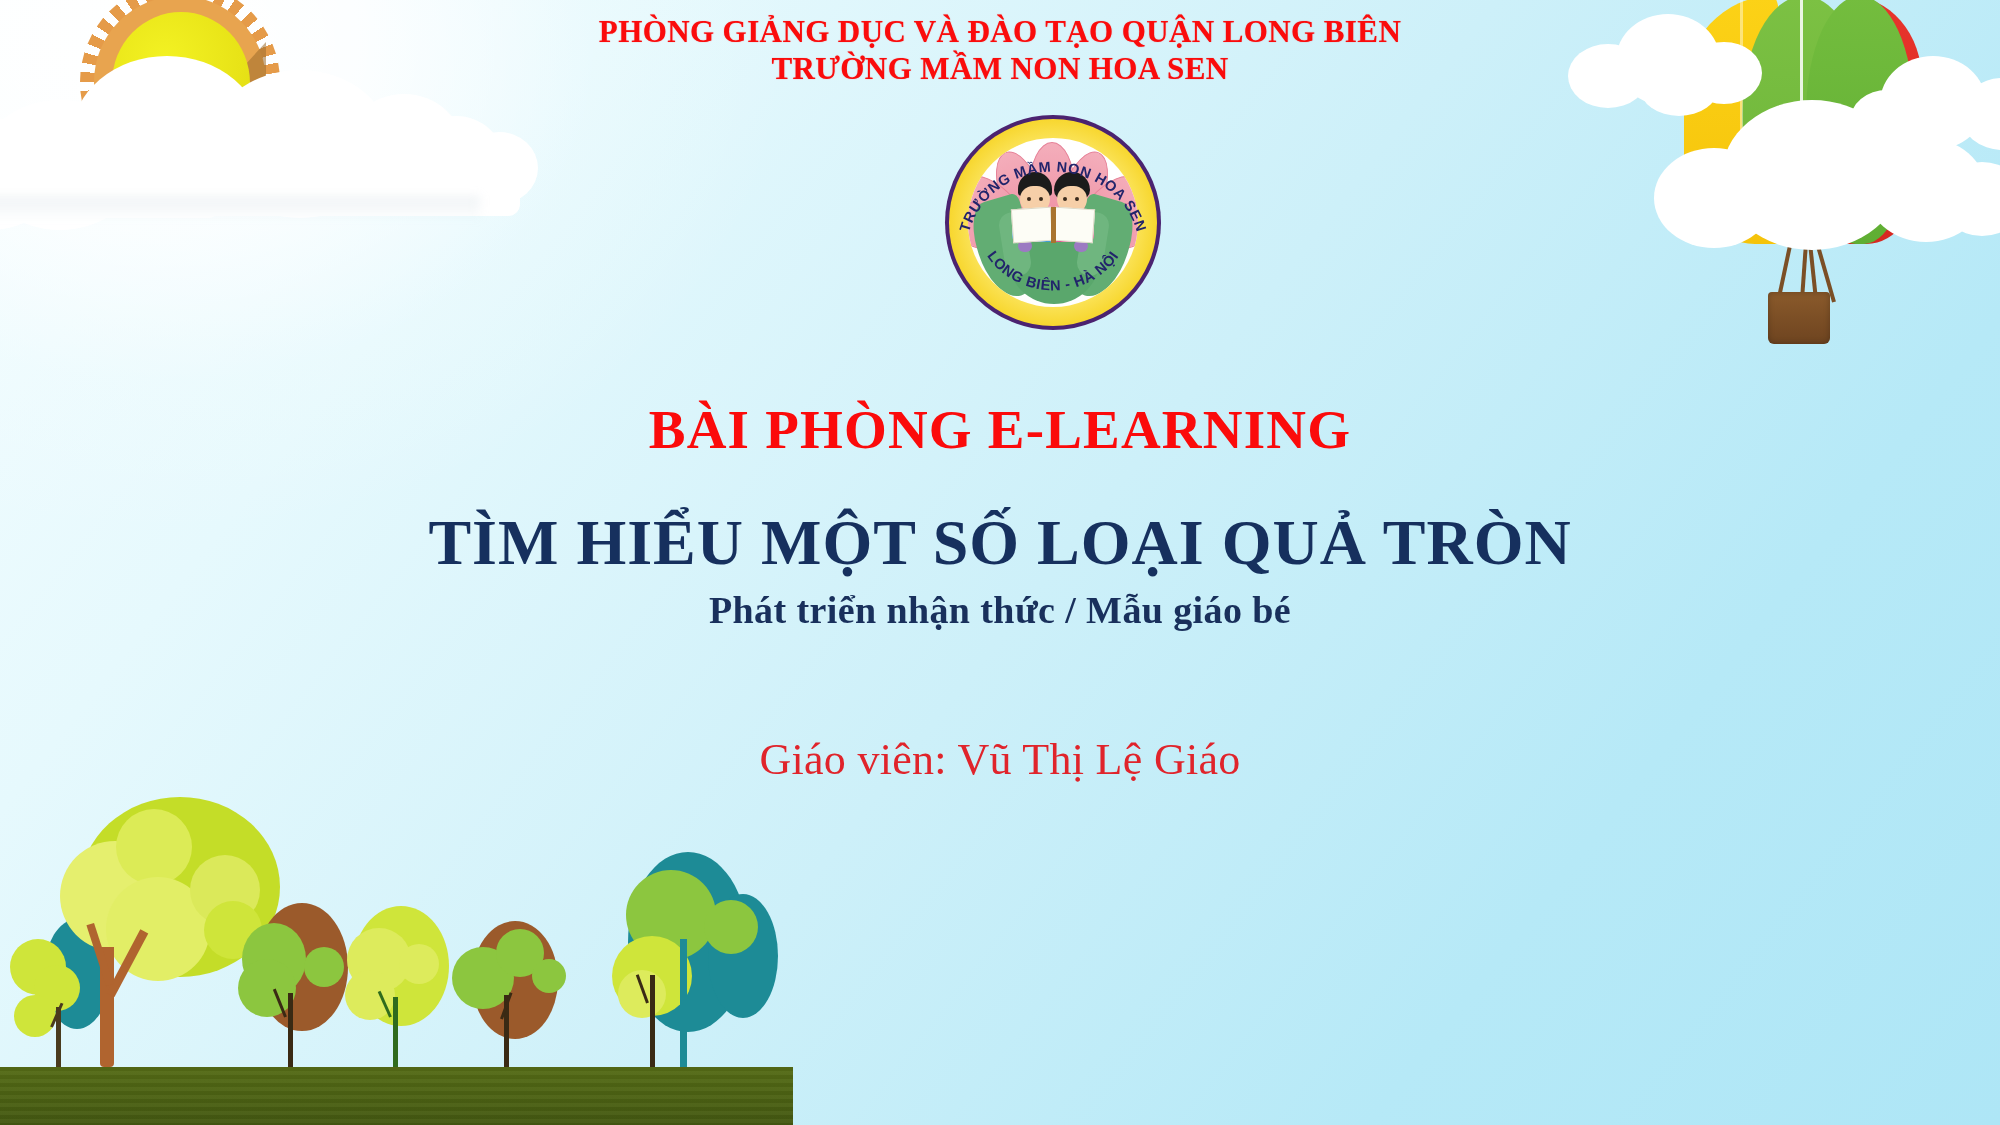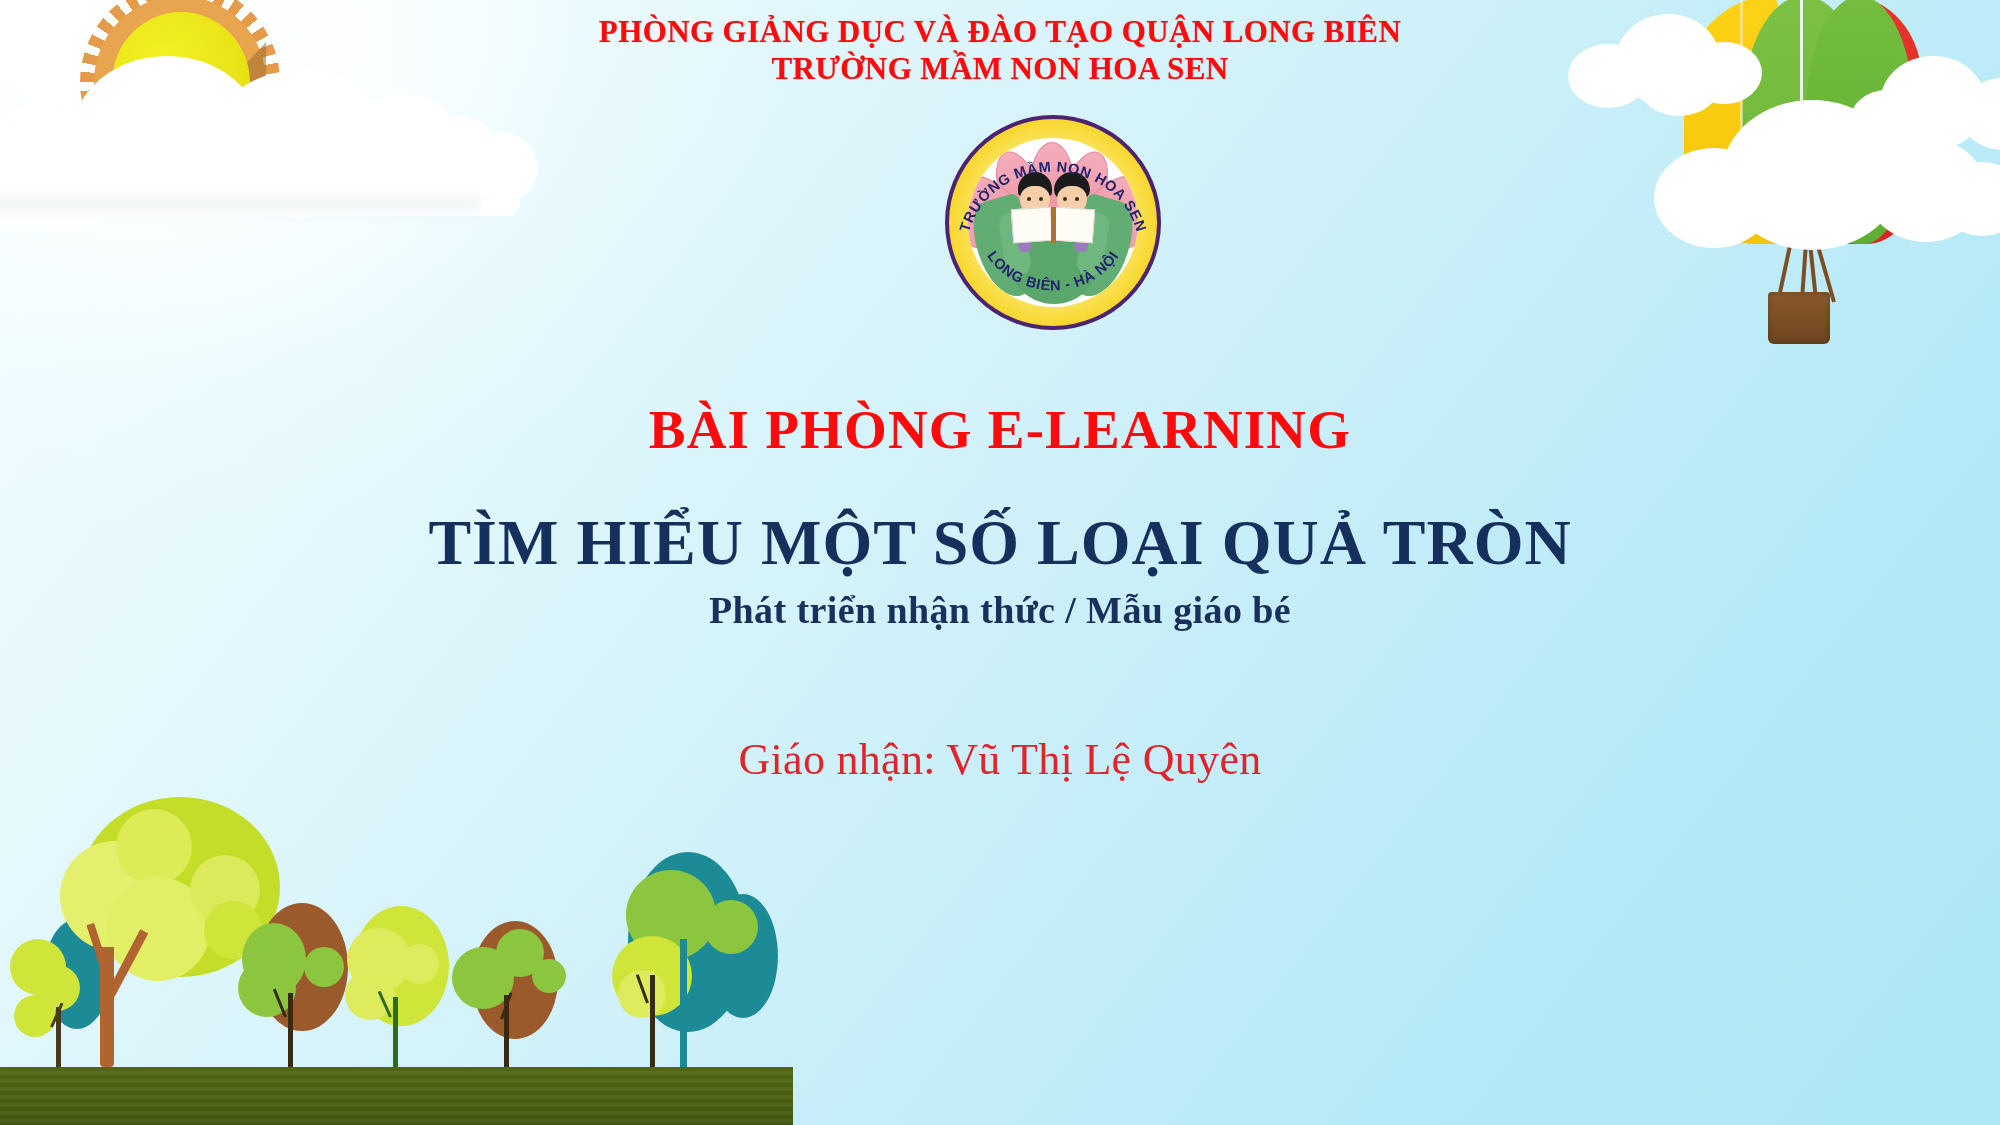--- a/index.html
+++ b/index.html
@@ -358,21 +358,21 @@
         </defs>
       <text font-size="14.5">
         <textPath href="#arcBot" startOffset="50%" text-anchor="middle">LONG BIÊN - HÀ NỘI</textPath>
       </text>
     </svg>
   </div>
 
   <div class="title-red">BÀI PHÒNG E-LEARNING</div>
   <div class="title-navy">TÌM HIỂU MỘT SỐ LOẠI QUẢ TRÒN</div>
   <div class="subtitle">Phát triển nhận thức / Mẫu giáo bé</div>
-  <div class="teacher">Giáo nhận: Vũ Thị Lệ Quyên</div>
+  <div class="teacher">Giáo viên: Vũ Thị Lệ Giáo</div>
 
   <div class="ground"></div>
 
   <div class="tree" style="left:8px; width:110px; height:150px;">
     <div class="blob" style="left:36px; top:2px;  width:66px; height:110px; background:#1d8b96;"></div>
     <div class="blob" style="left:2px;  top:22px; width:56px; height:56px; background:#cfe53a;"></div>
     <div class="blob" style="left:26px; top:48px; width:46px; height:46px; background:#cfe53a;"></div>
     <div class="blob" style="left:6px;  top:78px; width:42px; height:42px; background:#cfe53a;"></div>
     <div class="trunk" style="left:48px; width:5px; height:60px; background:#4a3b1e;"></div>
     <div class="branch" style="left:42px; bottom:40px; width:3px; height:26px; background:#4a3b1e; transform:rotate(24deg);"></div>

